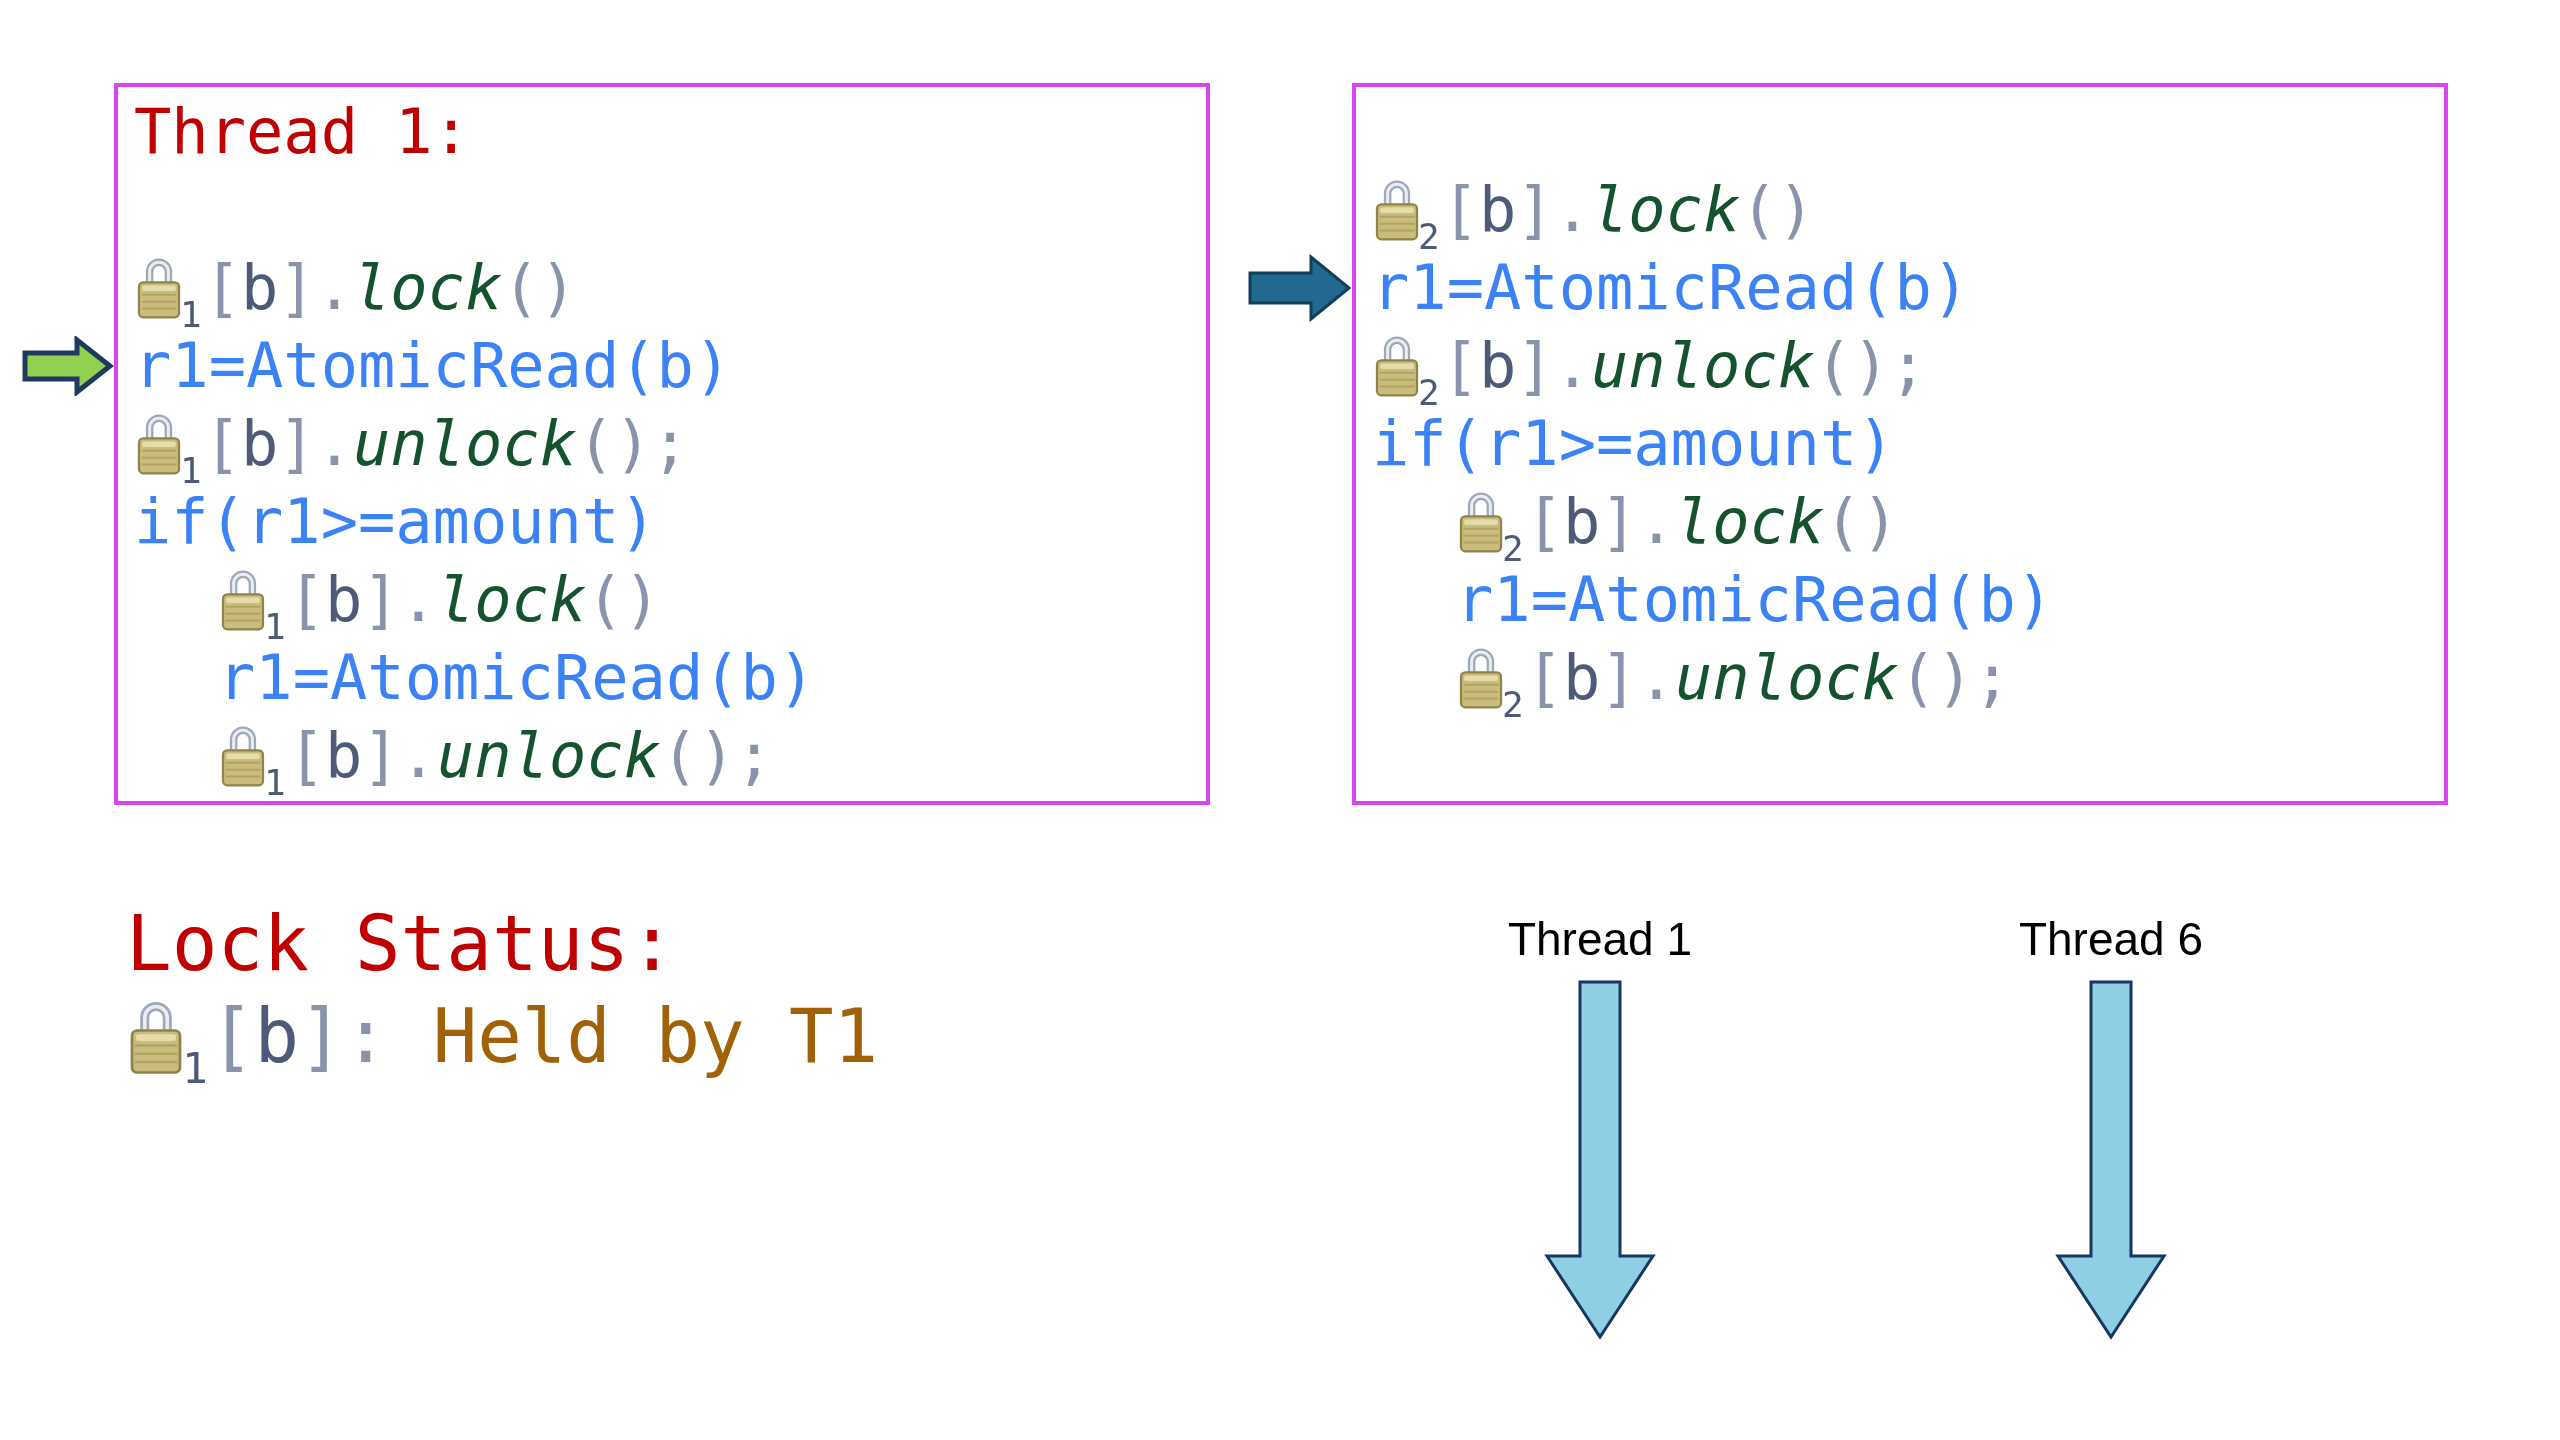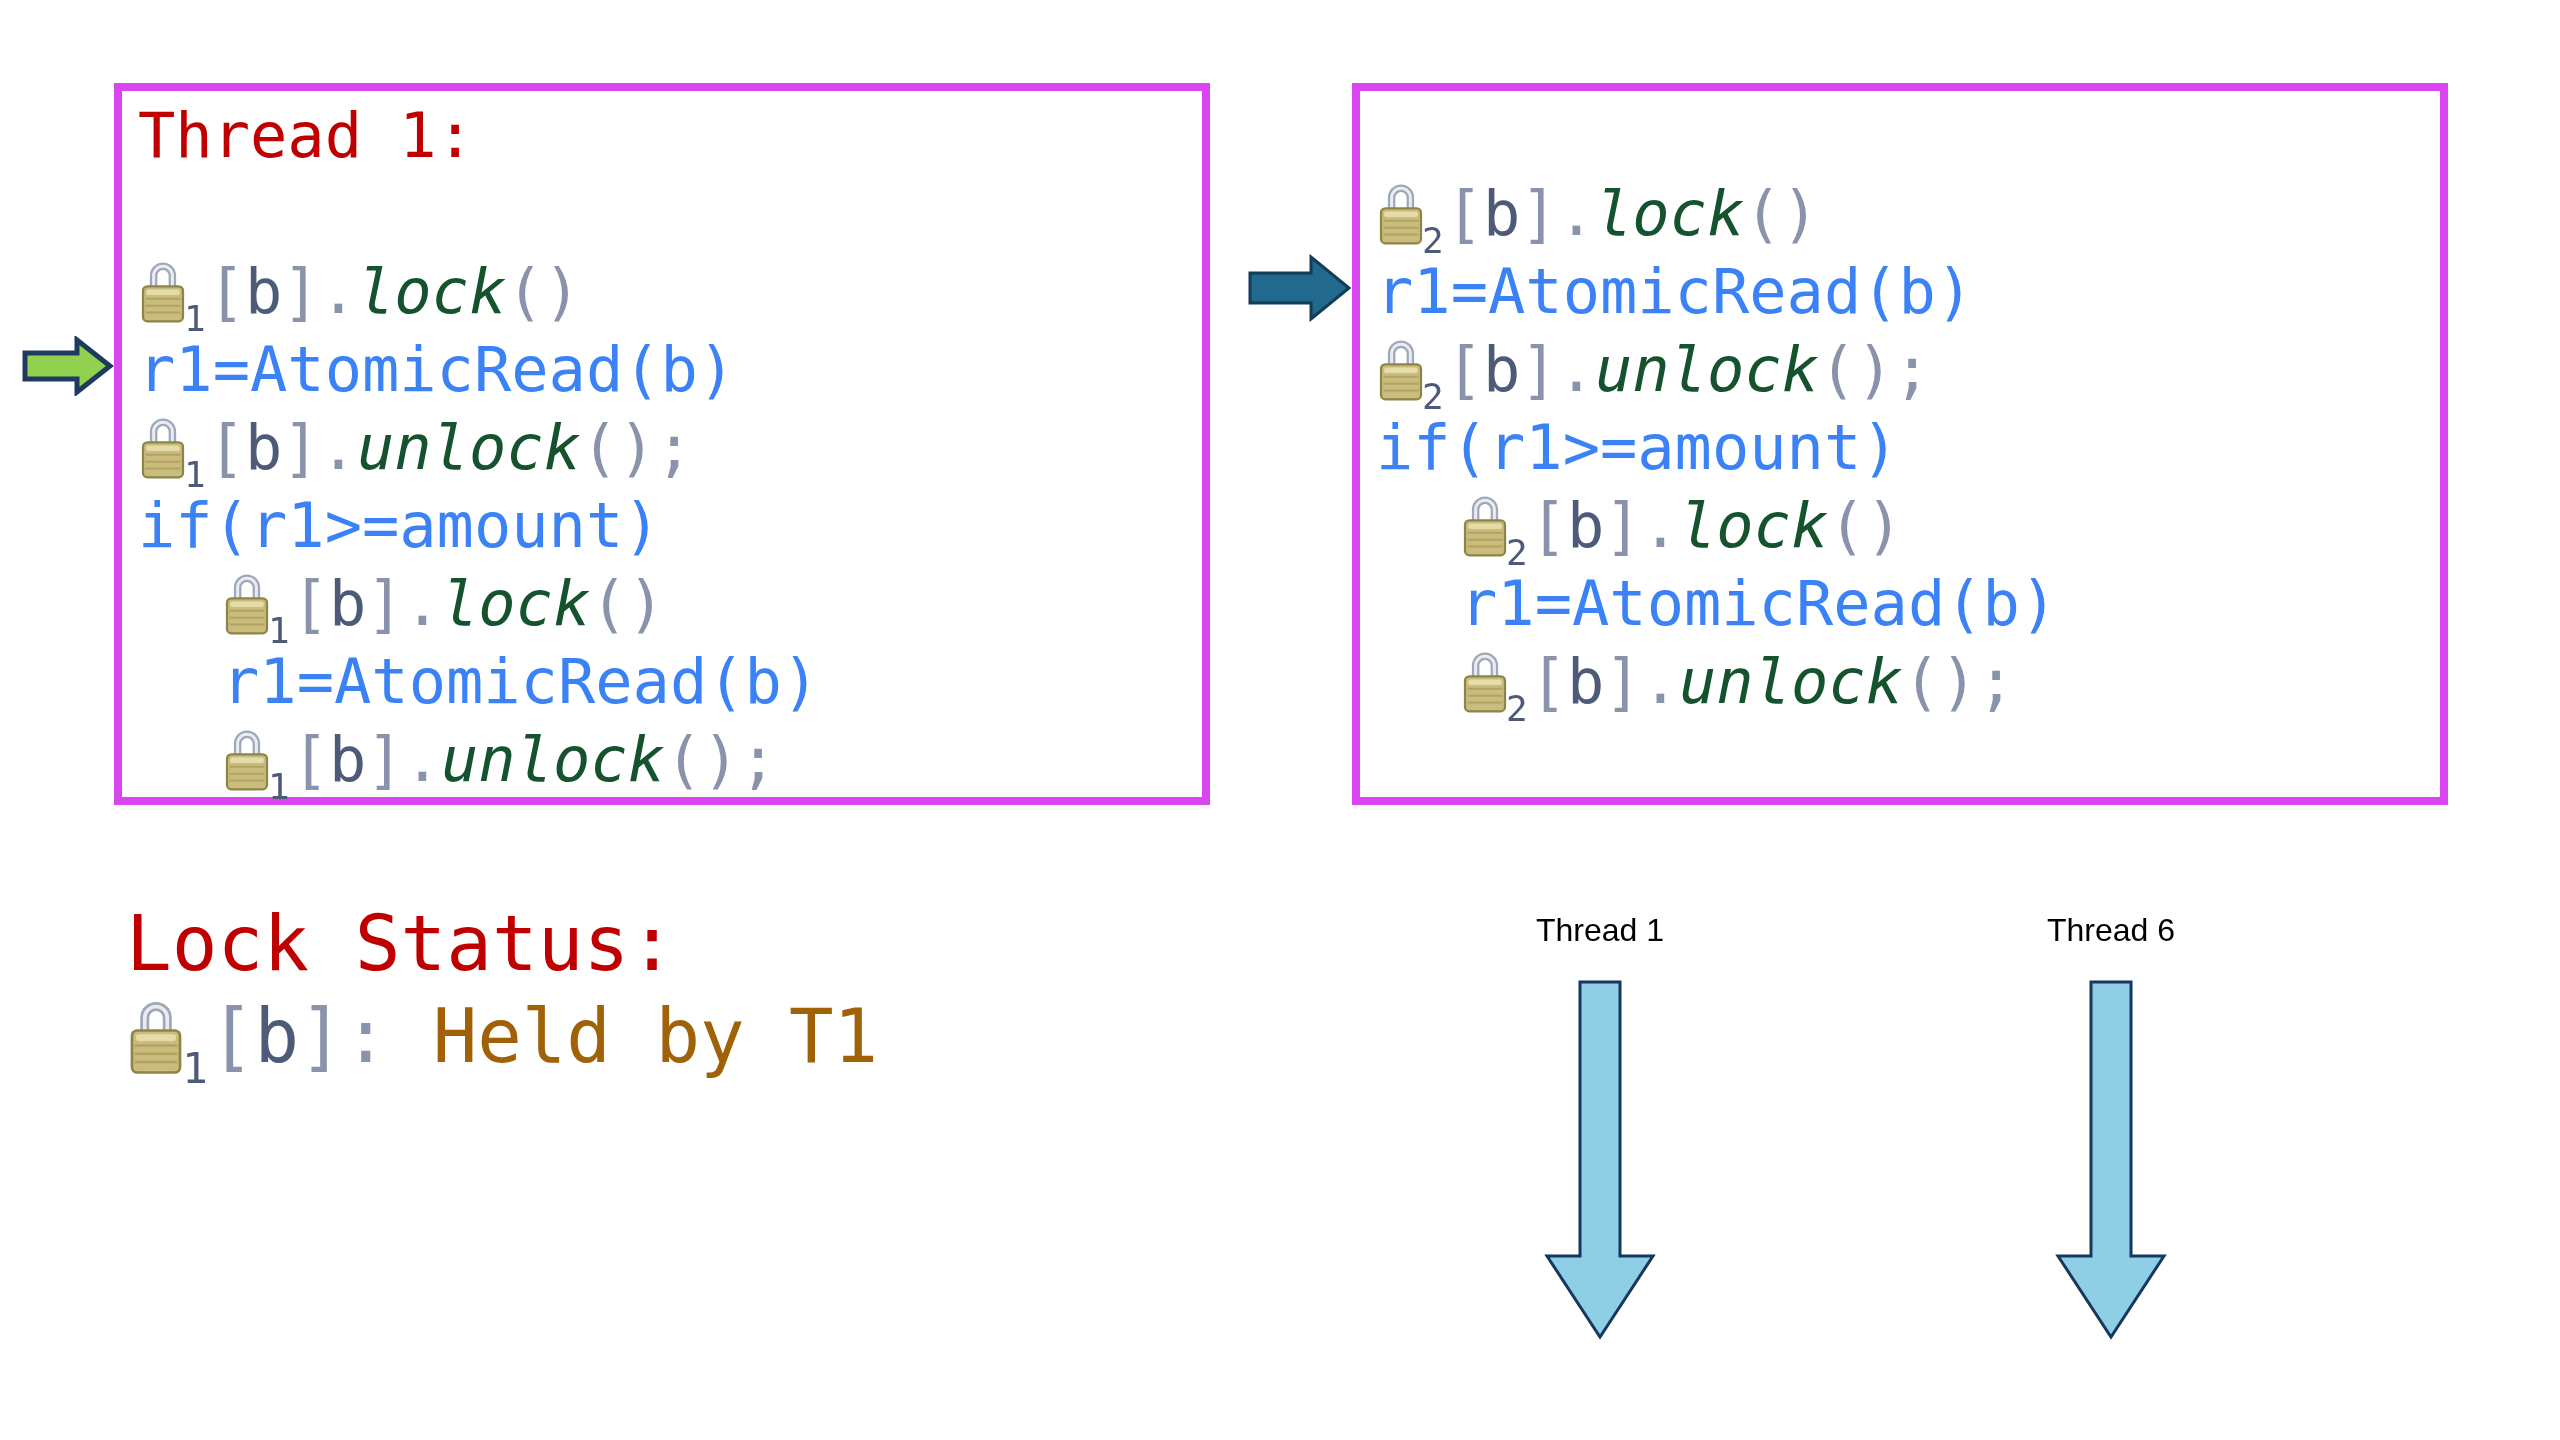--- a/index.html
+++ b/index.html
@@ -1,21 +1,21 @@
 <!DOCTYPE html>
 <html><head>
 <meta charset="utf-8">
 <style>
   html,body{margin:0;padding:0;background:#ffffff;}
   body{width:2560px;height:1440px;position:relative;overflow:hidden;
        font-family:"DejaVu Sans Mono",monospace;}
 
   
   .thread-box{position:absolute;top:83px;width:1096px;height:722px;
-              border:8px solid #d946ef;box-sizing:border-box;
+              border:4px solid #d946ef;box-sizing:border-box;
               padding:6px 8px 0 16px;background:#ffffff;}
   .box-thread1{left:114px;}
   .box-thread2{left:1352px;}
 
   .code{font-family:"DejaVu Sans Mono",monospace;font-size:62px;}
   .cline{height:78px;line-height:78px;white-space:nowrap;}
   .blank{height:78px;}
   .indent{padding-left:84px;}
   .box-title{color:#C00000;}
 
@@ -35,21 +35,21 @@
 
   
   .status-panel{position:absolute;left:126px;top:896px;}
   .status-title{font-family:"DejaVu Sans Mono",monospace;font-size:76px;
                 line-height:96px;color:#C00000;white-space:nowrap;}
   .status-rows{font-family:"DejaVu Sans Mono",monospace;font-size:74px;}
   .status-rows .cline{height:88px;line-height:88px;}
 
   
   .tlabel{position:absolute;top:912px;width:300px;text-align:center;
-          font-family:"Liberation Sans",sans-serif;font-size:32px;color:#000;}
+          font-family:"Liberation Sans",sans-serif;font-size:46px;color:#000;}
   .tarrow{position:absolute;top:980px;}
 
   
   .ptr{position:absolute;}
 </style>
 </head>
 <body>
 
 <div class="thread-box box-thread1">
   <div class="cline box-title code">Thread 1:</div>

